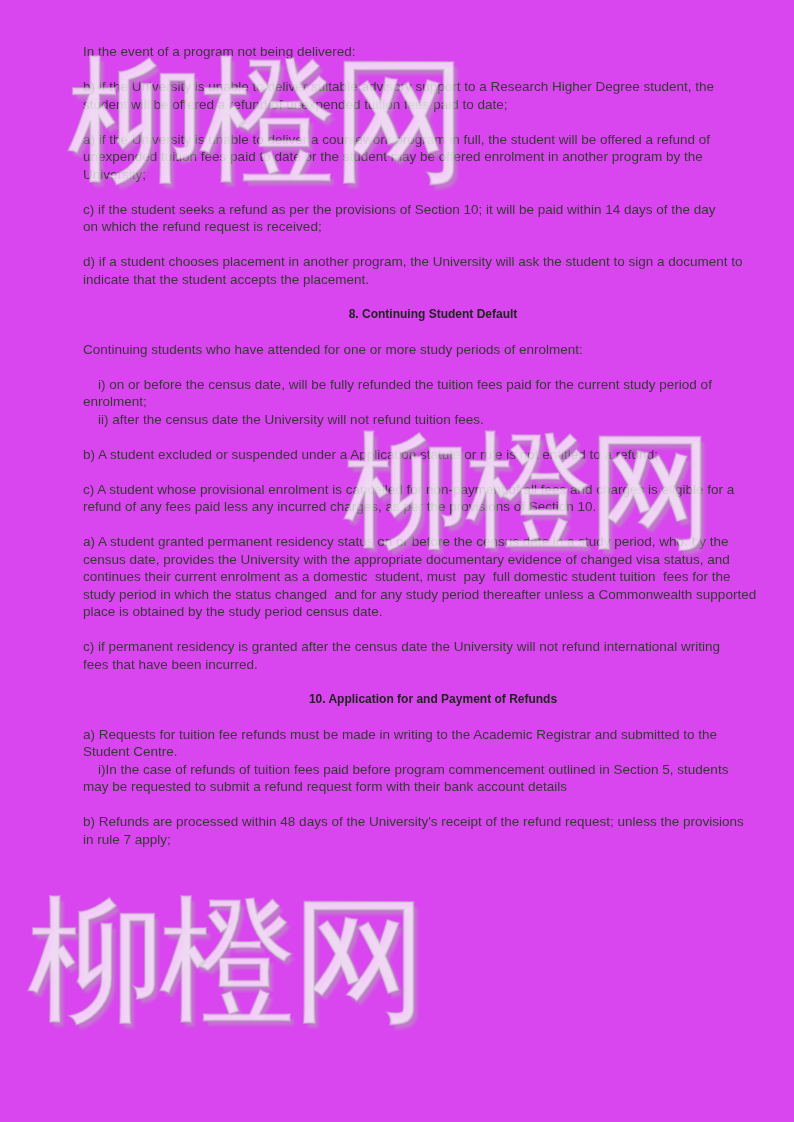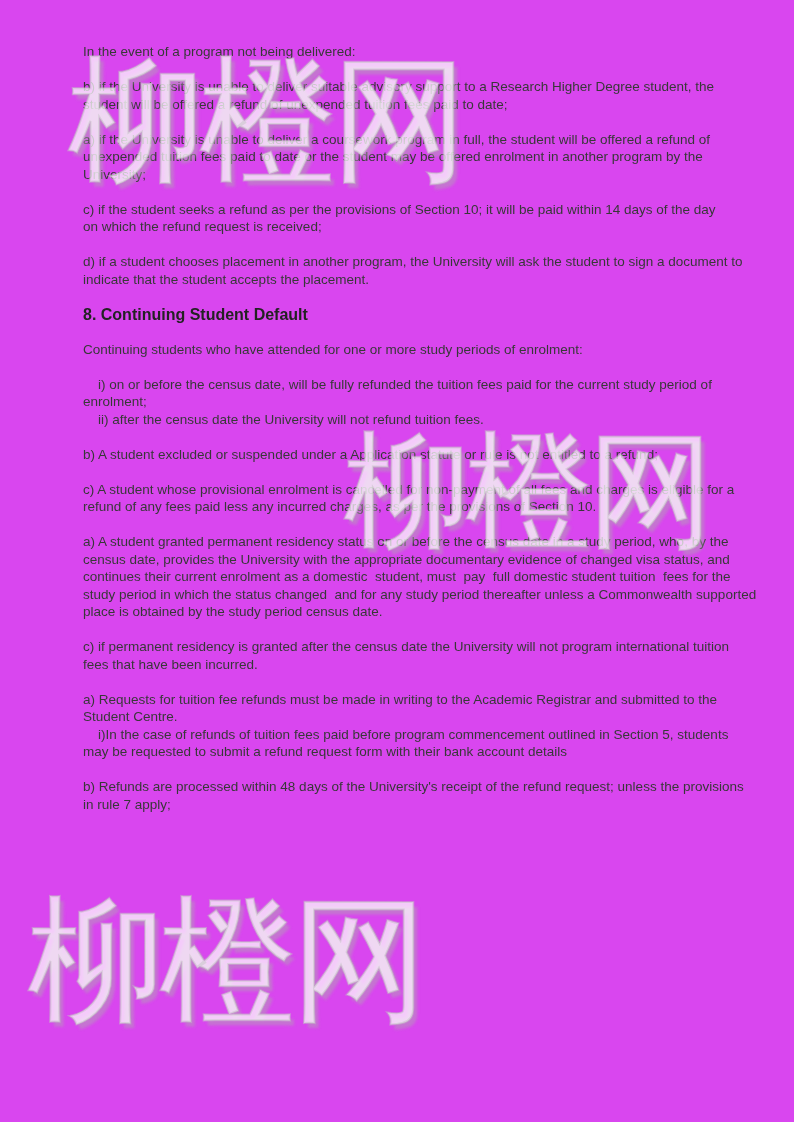--- a/index.html
+++ b/index.html
@@ -24,25 +24,26 @@
     line-height: 17.5px;
     color: #383838;
   }
   .para {
     margin: 0 0 17.5px 0;
     white-space: pre-wrap;
     font-weight: normal;
   }
   .heading {
     margin: 0 0 17.5px 0;
-    font-size: 16px;
+    font-size: 12px;
     line-height: 17.5px;
     font-weight: bold;
     color: #222222;
     white-space: pre-wrap;
+    text-align: center;
   }
   .watermark {
     position: absolute;
     font-family: "DejaVu Sans", sans-serif;
     color: rgba(255, 255, 255, 0.72);
     -webkit-text-stroke: 2px rgba(195, 195, 195, 0.5);
     text-shadow: 4px 5px 3px rgba(172, 172, 172, 0.45);
     white-space: nowrap;
     letter-spacing: -4px;
     line-height: 1;
@@ -74,22 +75,23 @@
 enrolment;
     ii) after the census date the University will not refund tuition fees.</p>
     <p class="para">b) A student excluded or suspended under a Application statute or rule is not entitled to a refund;</p>
     <p class="para">c) A student whose provisional enrolment is cancelled for non-payment of all fees and charges is eligible for a
 refund of any fees paid less any incurred charges, as per the provisions of Section 10.</p>
     <p class="para">a) A student granted permanent residency status on or before the census date in a study period, who, by the
 census date, provides the University with the appropriate documentary evidence of changed visa status, and
 continues their current enrolment as a domestic  student, must  pay  full domestic student tuition  fees for the
 study period in which the status changed  and for any study period thereafter unless a Commonwealth supported
 place is obtained by the study period census date.</p>
-    <p class="para">c) if permanent residency is granted after the census date the University will not program international tuition
+    <p class="para">c) if permanent residency is granted after the census date the University will not refund international writing
 fees that have been incurred.</p>
+    <h2 class="heading">10. Application for and Payment of Refunds</h2>
     <p class="para">a) Requests for tuition fee refunds must be made in writing to the Academic Registrar and submitted to the
 Student Centre.
     i)In the case of refunds of tuition fees paid before program commencement outlined in Section 5, students
 may be requested to submit a refund request form with their bank account details</p>
     <p class="para">b) Refunds are processed within 48 days of the University's receipt of the refund request; unless the provisions
 in rule 7 apply;</p>
   </div>
 
   <div class="watermark wm-1">柳橙网</div>
   <div class="watermark wm-2">柳橙网</div>

